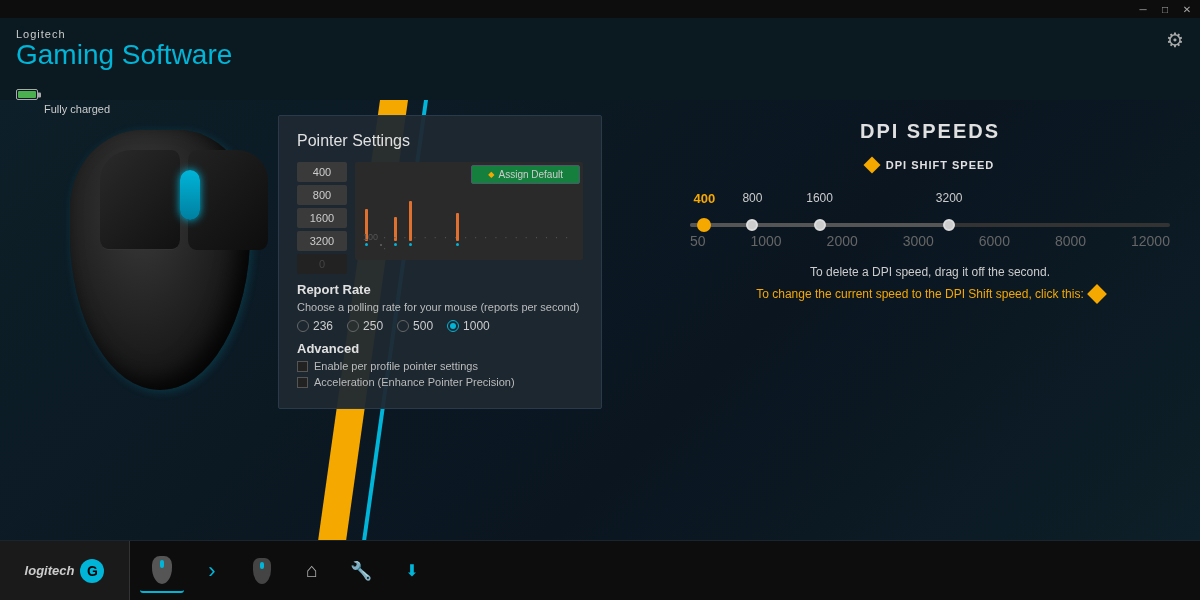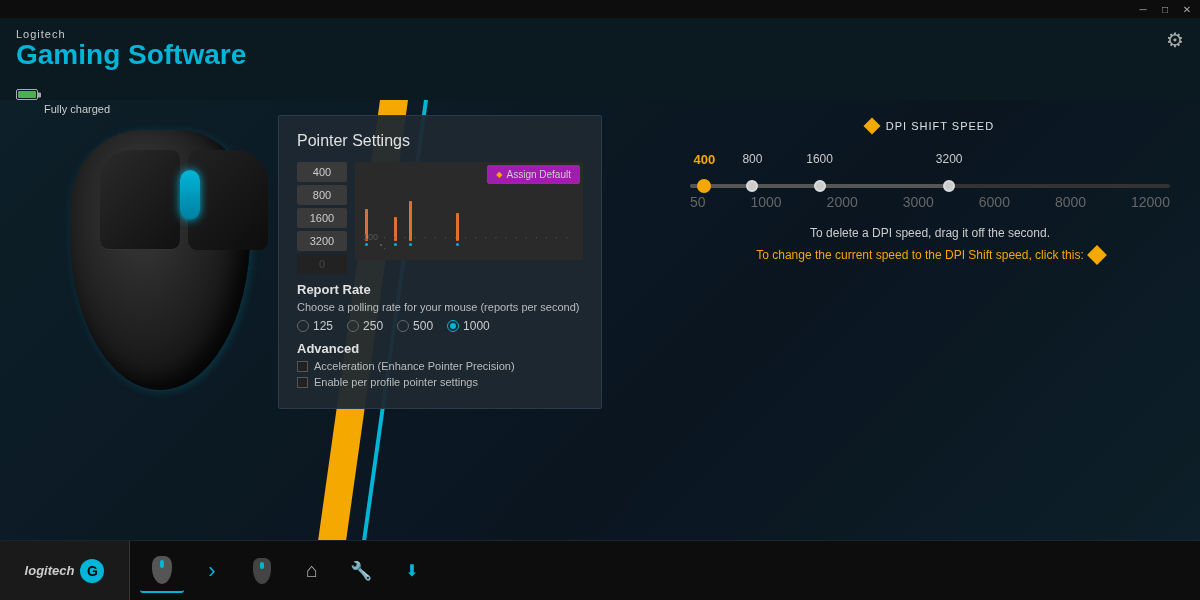--- a/index.html
+++ b/index.html
@@ -47,21 +47,21 @@
     }
     #logo-area { display: flex; flex-direction: column; }
     #logo-text {
       font-size: 11px;
       color: #ccc;
       letter-spacing: 1px;
     }
     #app-title {
       font-size: 28px;
       color: #00b5d8;
-      font-weight: bold;
+      font-weight: normal;
       line-height: 1.1;
     }
     #battery-bar {
       display: flex;
       align-items: center;
       gap: 6px;
       margin-top: 4px;
     }
     .battery-icon {
       width: 22px; height: 11px;
@@ -241,25 +241,25 @@
     .dpi-chart-area {
       flex: 1;
       position: relative;
       background: #2a2a2a;
       border-radius: 2px;
       height: 98px;
     }
     .assign-default-btn {
       position: absolute;
       top: 3px; right: 3px;
-      background: #a21caf;
+      background: #15803d;
       border: 1px solid #4a5a6a;
       color: #ccc;
       font-size: 10px;
-      padding: 3px 8px;
+      padding: 3px 16px;
       cursor: pointer;
       display: flex;
       align-items: center;
       gap: 4px;
       border-radius: 2px;
     }
     .assign-default-btn::before {
       content: '◆';
       color: #f5a800;
       font-size: 8px;
@@ -387,21 +387,21 @@
       margin-bottom: 16px;
     }
 
     .dpi-shift-label {
       display: flex;
       align-items: center;
       justify-content: center;
       gap: 8px;
       font-size: 11px;
       color: #e0e0e0;
-      font-weight: normal;
+      font-weight: bold;
       letter-spacing: 1px;
       margin-bottom: 10px;
     }
     .diamond-icon {
       width: 12px; height: 12px;
       background: #f5a800;
       transform: rotate(45deg);
       display: inline-block;
     }
 
@@ -650,52 +650,53 @@
         <span style="color:#555;font-size:10px;letter-spacing:2px;">· · · · · · · · · · · · · · · · · · · ·</span>
       </div>
     </div>
   </div>
 
   <div class="section-label">Report Rate</div>
   <div class="report-rate-desc">Choose a polling rate for your mouse (reports per second)</div>
   <div class="radio-row">
     <div class="radio-item">
       <div class="radio-circle"></div>
-      <span>125</span>
+      <span>236</span>
     </div>
     <div class="radio-item">
       <div class="radio-circle"></div>
       <span>250</span>
     </div>
     <div class="radio-item">
       <div class="radio-circle"></div>
       <span>500</span>
     </div>
     <div class="radio-item">
       <div class="radio-circle selected"></div>
       <span>1000</span>
     </div>
   </div>
 
   <div class="section-label">Advanced</div>
   <div class="checkbox-row">
     <div class="checkbox-box"></div>
-    <span>Acceleration (Enhance Pointer Precision)</span>
+    <span>Enable per profile pointer settings</span>
   </div>
   <div class="checkbox-row">
     <div class="checkbox-box"></div>
-    <span>Enable per profile pointer settings</span>
+    <span>Acceleration (Enhance Pointer Precision)</span>
   </div>
 </div>
 
 <div id="reset-bar">
   <span>RESET SETTINGS</span>
 </div>
 
 <div id="dpi-speeds-panel">
+  <div id="dpi-speeds-title">DPI SPEEDS</div>
 
   <div class="dpi-shift-label">
     <span class="diamond-icon"></span>
     <span>DPI SHIFT SPEED</span>
   </div>
 
 
   <div id="slider-section">
 
     <div class="slider-labels-above">

